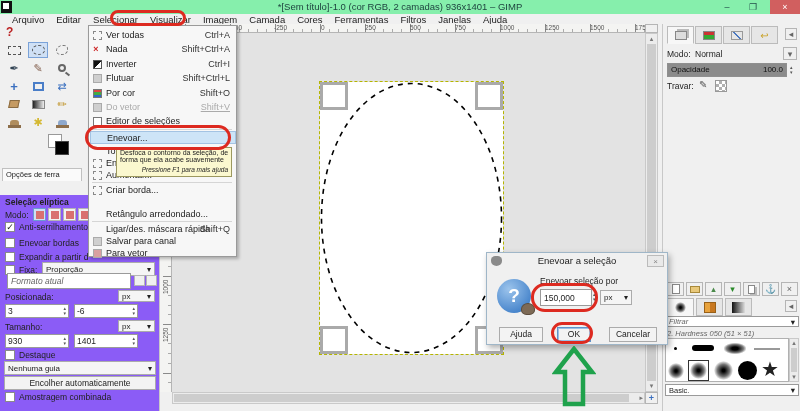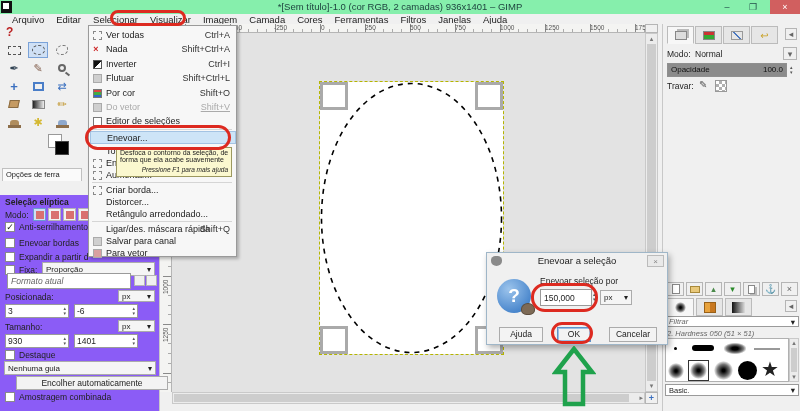--- a/index.html
+++ b/index.html
@@ -36,21 +36,21 @@
   .bg-sw { width:14px; height:14px; background:#fff; border:1px solid #999; }
   
   .panel-tab { background:#fafafa; border:1px solid #c0c0c0; border-bottom:none; font-size:7.5px; line-height:11px; padding:0 3px; }
   .to-title { font-size:8.5px; font-weight:bold; }
   .lbl { font-size:8.5px; }
   .chk { width:10px; height:10px; background:#fff; border:1px solid #8a8a8a; font-size:9px; line-height:9px; text-align:center; color:#222; }
   .combo { background:#fff; border:1px solid #9a9a9a; font-size:8.5px; display:flex; align-items:center; padding:0 3px; justify-content:space-between; }
   .combo-flat { background:#f5f5f5; border:1px solid #ababab; font-size:8px; display:flex; align-items:center; padding:0 3px; justify-content:space-between; }
   .spinbox { background:#fff; border:1px solid #9a9a9a; font-size:8.5px; display:flex; align-items:center; padding:0 2px; justify-content:space-between; }
   .spin-arrows { font-size:5px; color:#555; line-height:5px; text-align:center; }
-  .btn { background:#f3f3f3; border:1px solid #ababab; text-align:center; font-size:8.5px;margin-left:12px; }
+  .btn { background:#f3f3f3; border:1px solid #ababab; text-align:center; font-size:8.5px; }
   .modebtn { width:13px; height:13px; border:1px solid #b5b5b5; background:#f2f2f2; display:flex; align-items:center; justify-content:center; }
   .modebtn i { width:8px; height:8px; background:#d97070; display:block; }
   .modebtn.sel { background:#cfe0f5; border-color:#6b9bd2; }
   
   .canvas-vp { background:#e3e3e3; }
   .hruler { background:#f4f4f2; border-bottom:1px solid #b5b5b5;
     background-image:repeating-linear-gradient(90deg,#8a8a8a 0 1px,transparent 1px 45px),
                      repeating-linear-gradient(90deg,#ababab 0 1px,transparent 1px 9px);
     background-size:100% 8px,100% 3px; background-repeat:repeat-x; background-position:13px bottom,4px bottom; }
   .vruler { background:#f4f4f2; border-right:1px solid #b5b5b5;
@@ -351,23 +351,20 @@
       </div>
     <div class="mi" style="top:143px">
         <i class="mi-ic ic-dash"></i>
         <span class="mi-l">Aumentar...</span>
       </div>
     <div class="sep" style="top:156px"></div>
     <div class="mi" style="top:158px">
         <i class="mi-ic ic-dash"></i>
         <span class="mi-l">Criar borda...</span>
       </div>
-    <div class="mi" style="top:170px">
-        <span class="mi-l">Distorcer...</span>
-      </div>
     <div class="mi" style="top:182px">
         <span class="mi-l">Retângulo arredondado...</span>
       </div>
     <div class="sep" style="top:195px"></div>
     <div class="mi" style="top:197px">
         <span class="mi-l">Ligar/des. máscara rápida</span>
         <span class="mi-s">Shift+Q</span>
       </div>
     <div class="mi" style="top:209px">
         <i class="mi-ic ic-grey"></i>

